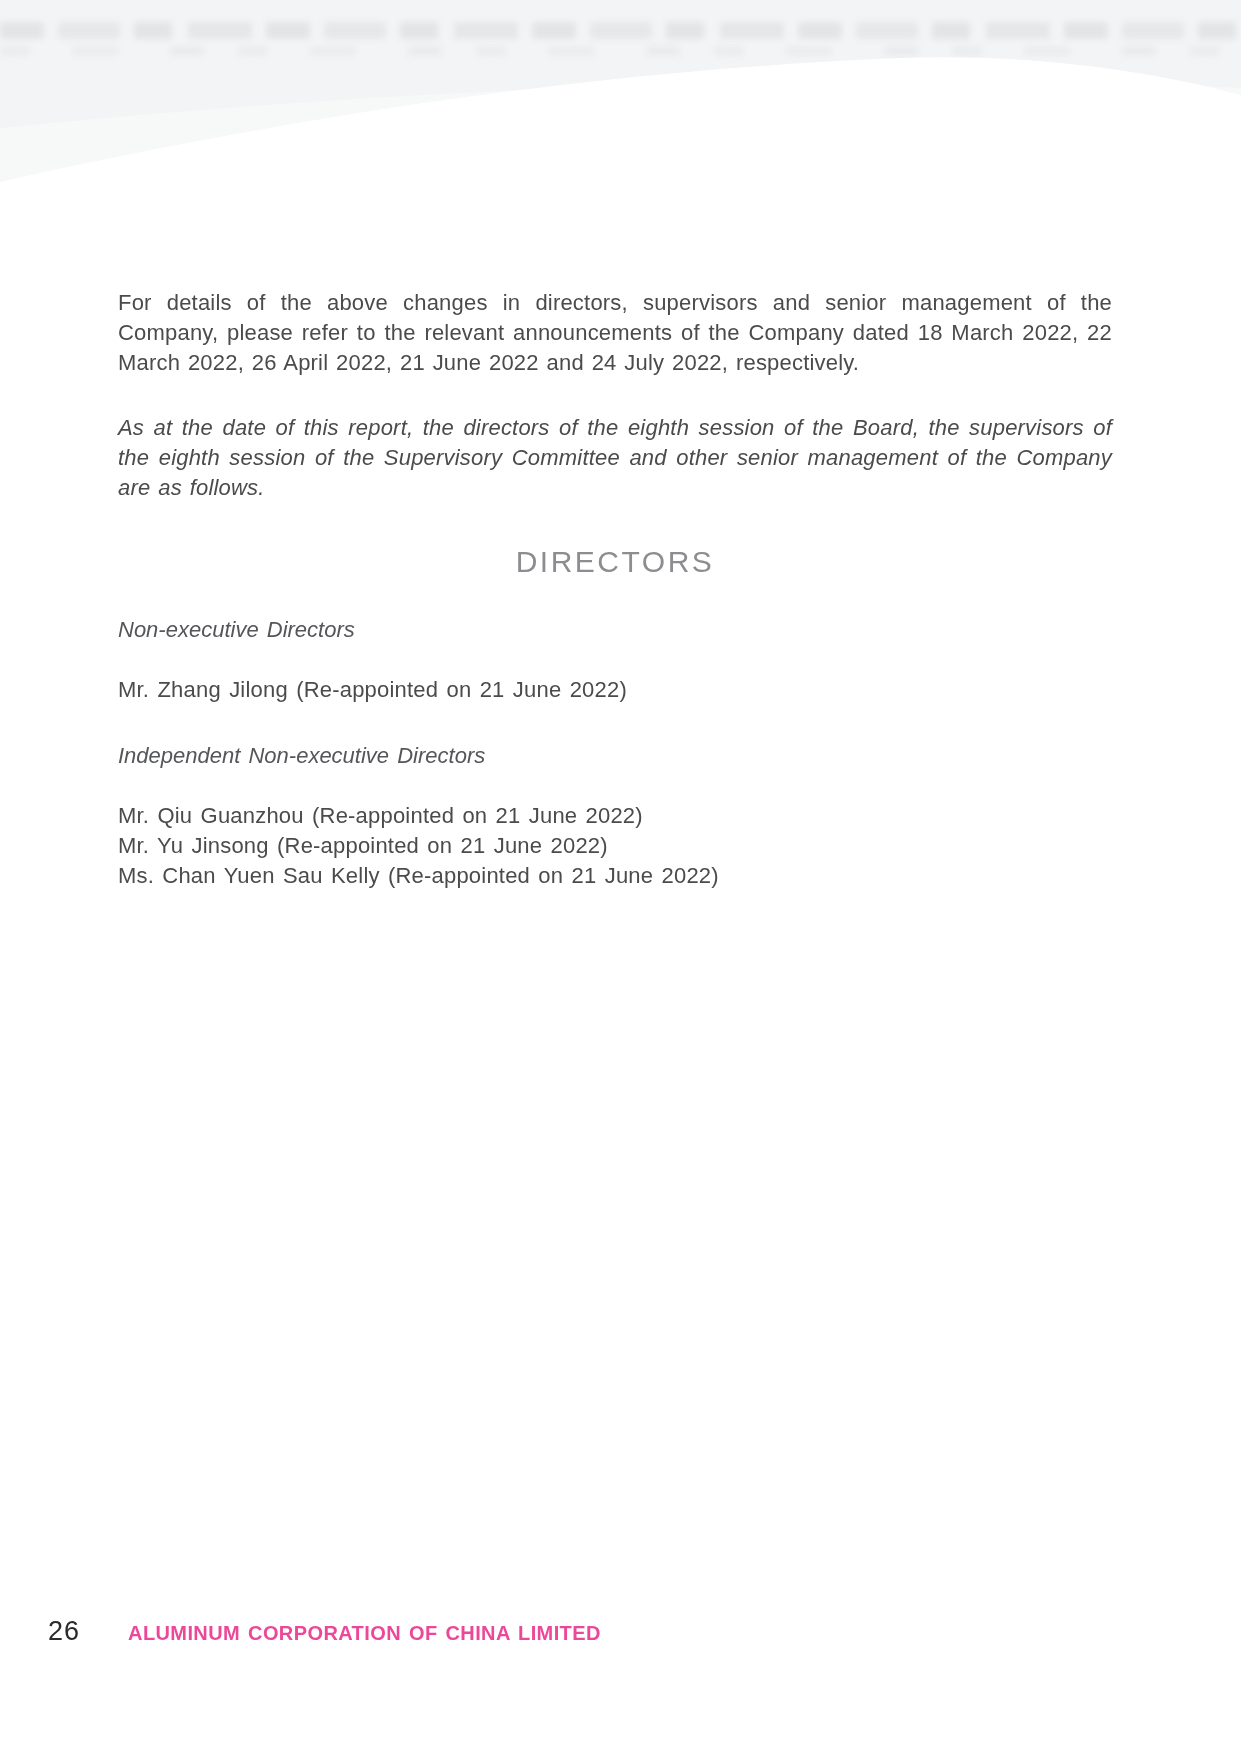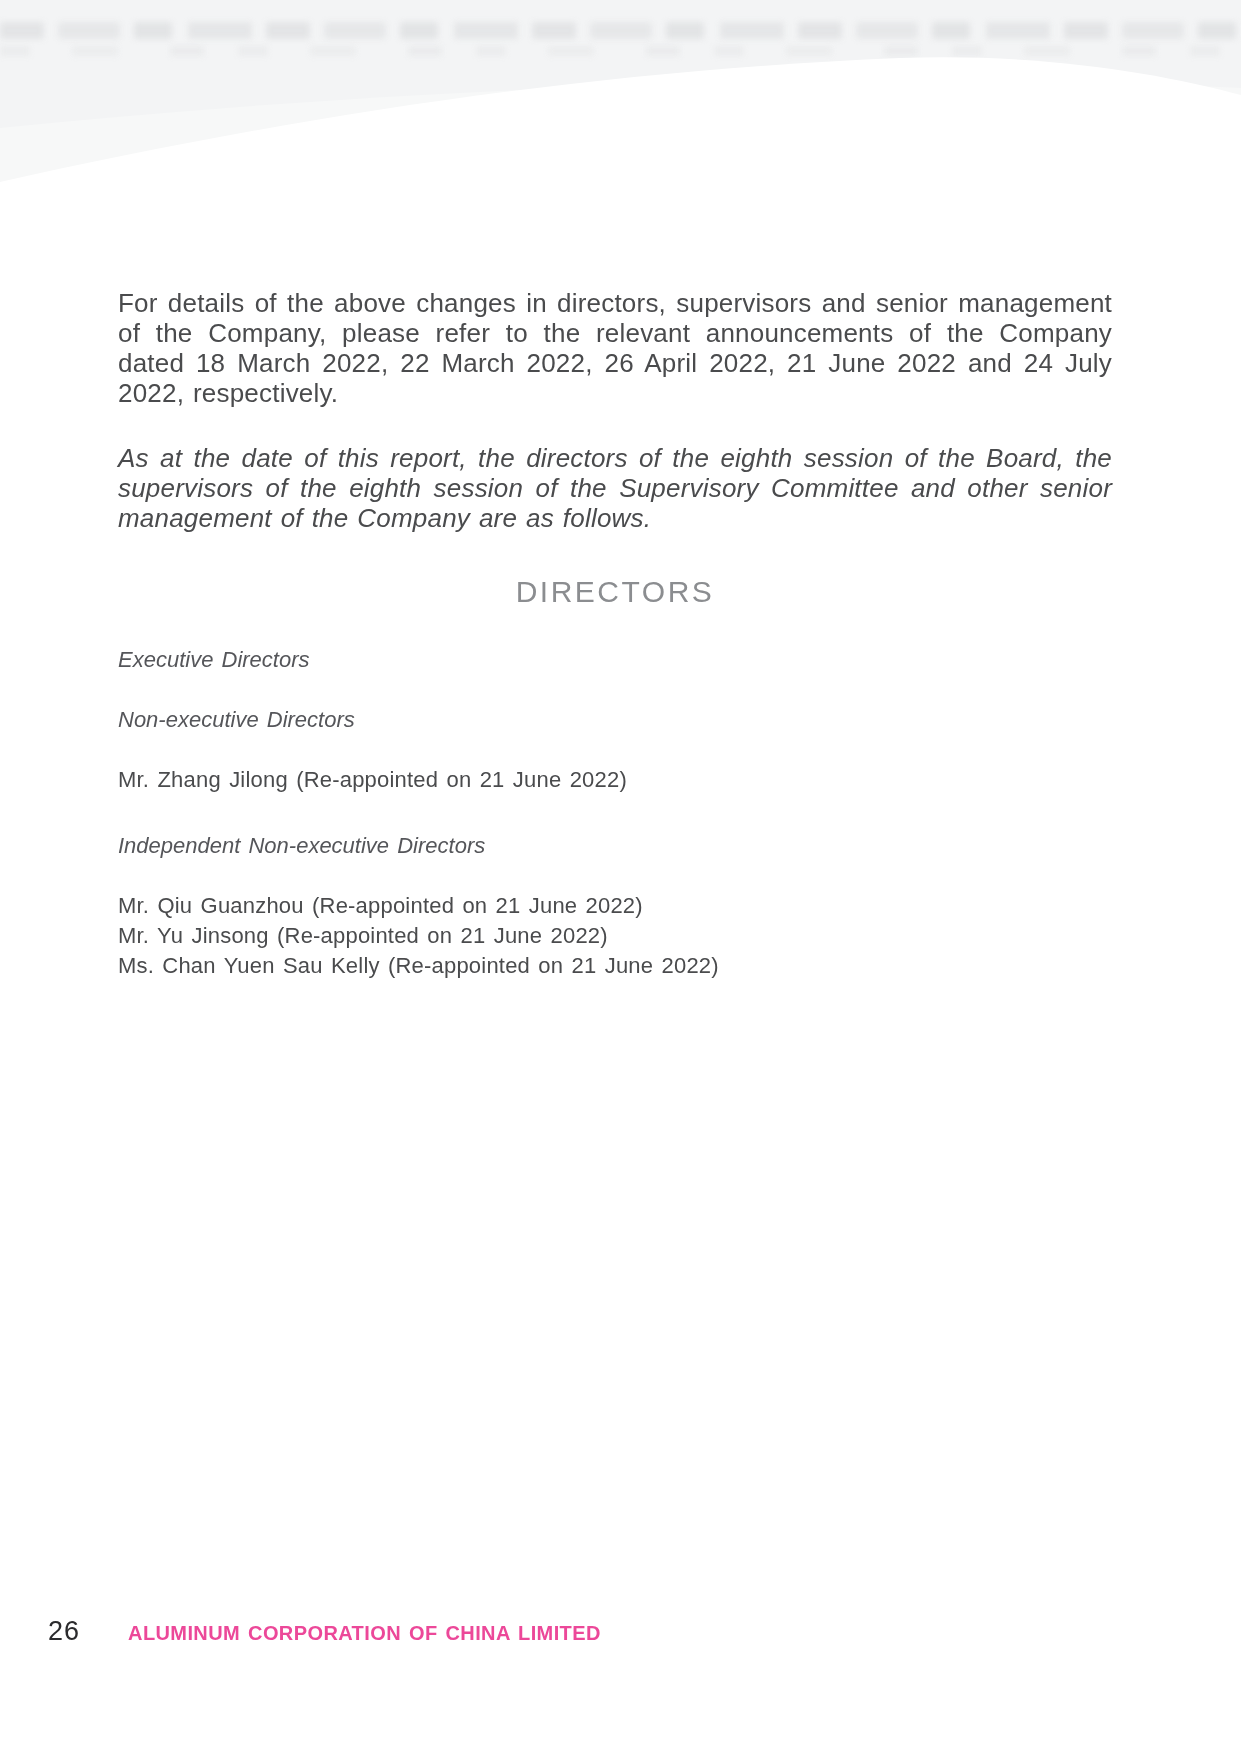--- a/index.html
+++ b/index.html
@@ -45,21 +45,21 @@
   
   .content {
     position: absolute;
     top: 0; left: 0;
     width: 1241px;
     padding: 288px 129px 0 118px;
     box-sizing: border-box;
   }
   .para {
     margin: 0 0 35px 0;
-    font-size: 26px;
+    font-size: 22px;
     line-height: 30px;
     letter-spacing: .2px;
     word-spacing: 1.5px;
     text-align: justify;
     color: #4a4b4d;
   }
   .para.last { margin-bottom: 40px; font-style: italic; }
   .section-title {
     margin: 0 0 34px 0;
     font-size: 30px;
@@ -125,21 +125,20 @@
   </div>
 
   <div class="content">
 
     <p class="para">For details of the above changes in directors, supervisors and senior management of the Company, please refer to the relevant announcements of the Company dated 18 March 2022, 22 March 2022, 26 April 2022, 21 June 2022 and 24 July 2022, respectively.</p>
 
     <p class="para last">As at the date of this report, the directors of the eighth session of the Board, the supervisors of the eighth session of the Supervisory Committee and other senior management of the Company are as follows.</p>
 
     <h1 class="section-title">DIRECTORS</h1>
 
-    <h2 class="group-heading">Executive Directors</h2>
 
     <h2 class="group-heading">Non-executive Directors</h2>
     <div class="member-list">
       <div class="member-line">Mr. Zhang Jilong (Re-appointed on 21 June 2022)</div>
     </div>
 
     <h2 class="group-heading">Independent Non-executive Directors</h2>
     <div class="member-list">
       <div class="member-line">Mr. Qiu Guanzhou (Re-appointed on 21 June 2022)</div>
       <div class="member-line">Mr. Yu Jinsong (Re-appointed on 21 June 2022)</div>

